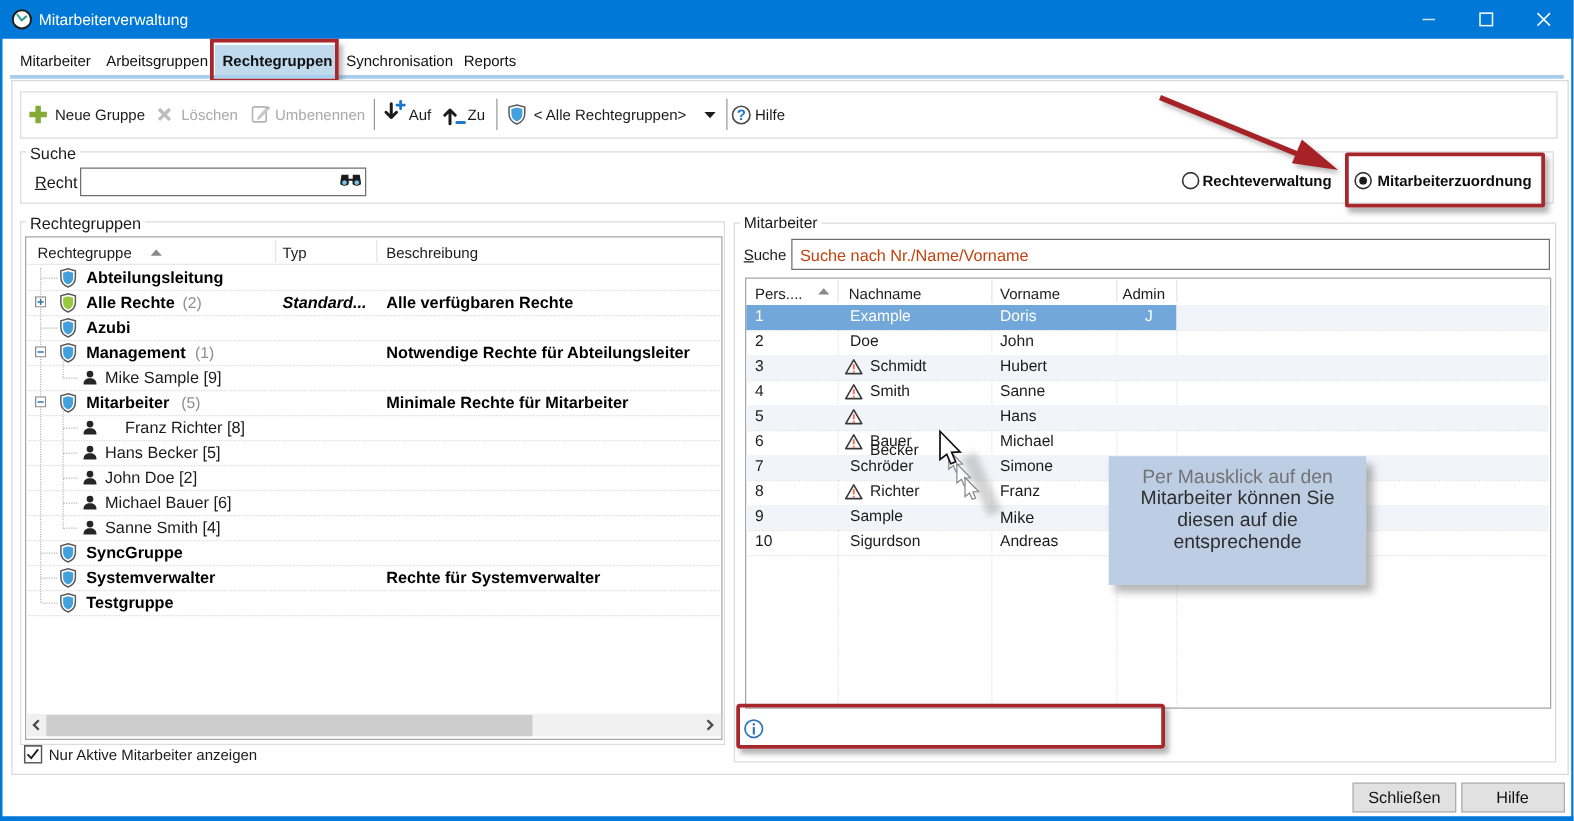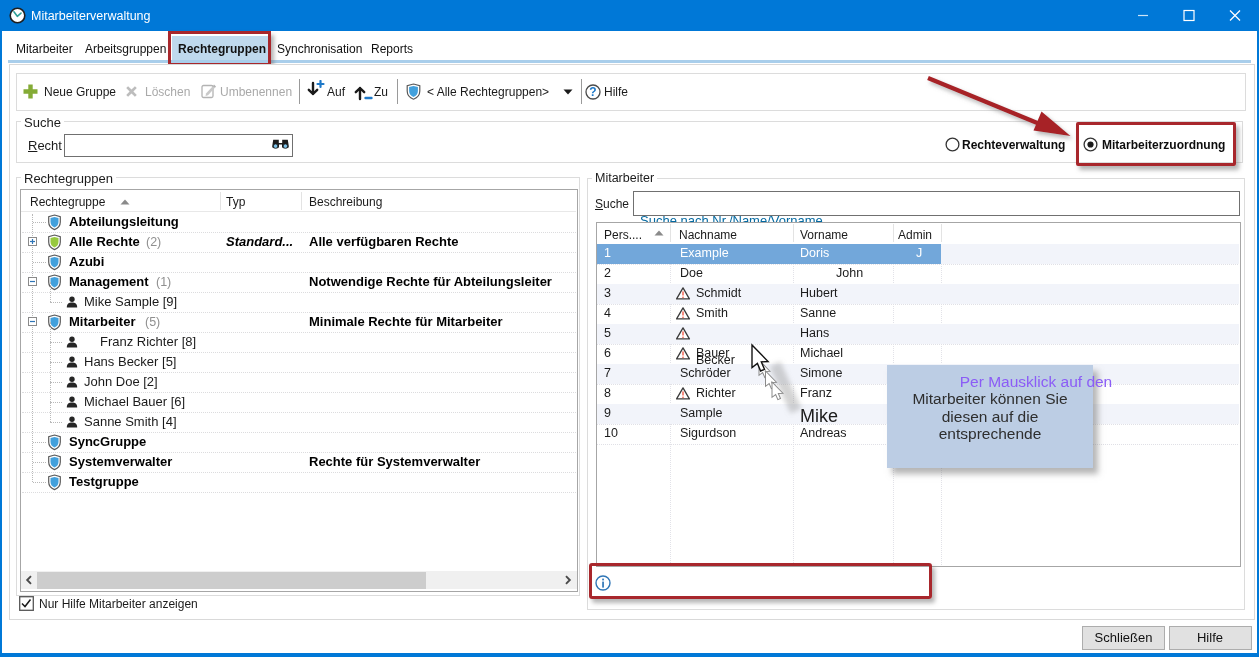--- a/index.html
+++ b/index.html
@@ -245,21 +245,21 @@
       <path d="M7 1.2 L3.2 5 L7 8.8" fill="none" stroke="#4a4a4a" stroke-width="1.9"></path>
     </svg>
 <svg class="abs" style="left:563px;top:575px;" width="10" height="10" viewBox="0 0 10 10">
       <path d="M3 1.2 L6.8 5 L3 8.8" fill="none" stroke="#4a4a4a" stroke-width="1.9"></path>
     </svg>
 <div class="abs" style="left:36.5px;top:571.5px;width:389px;height:17px;background:#cdcdcd;"></div>
 <div class="abs" style="left:586.5px;top:177.5px;width:656px;height:430px;border:1px solid #dcdcdc;"></div>
 <div class="abs t13" style="left:592px;top:171px;background:#fff;padding:0 3px;font-size:12.5px;">Mitarbeiter</div>
 <div class="abs t13" style="left:595px;top:197px;font-size:12px;"><span style="text-decoration:underline">S</span>uche</div>
 <div class="abs" style="left:633px;top:191px;width:605px;height:23px;border:1px solid #707070;"></div>
-<div class="abs t13" style="left:640px;top:197px;color:#0369a1;margin-top:16px;">Suche nach Nr./Name/Vorname</div>
+<div class="abs t13" style="left:640px;top:197px;color:#c2410c;">Suche nach Nr./Name/Vorname</div>
 <div class="abs" style="left:596px;top:222px;width:643px;height:342.5px;border:1px solid #a6a6a6;background:#fff;"></div>
 <div class="abs t13" style="left:604px;top:228px;font-size:12px;">Pers....</div>
 <svg class="abs" style="left:654px;top:229.5px;" width="10" height="6" viewBox="0 0 10 6">
       <path d="M5 0.5 L9.5 5.5 H0.5 Z" fill="#8a8a8a"></path>
     </svg>
 <div class="abs t13" style="left:679px;top:228px;font-size:12px;">Nachname</div>
 <div class="abs t13" style="left:800px;top:228px;font-size:12px;">Vorname</div>
 <div class="abs t13" style="left:898px;top:228px;font-size:12px;">Admin</div>
 <div class="abs" style="left:669.5px;top:224px;width:1px;height:18px;background:#e3e3e3;"></div>
 <div class="abs" style="left:669.5px;top:244px;width:1px;height:321px;border-left:1px dotted #e2e2e8;"></div>
@@ -273,21 +273,21 @@
 <div class="abs" style="left:596.5px;top:244.0px;width:642px;height:19.5px;background:#f2f4fa;"></div>
 <div class="abs" style="left:596.5px;top:244.0px;width:344.5px;height:19.5px;background:#72a7da;"></div>
 <div class="abs" style="left:597px;top:262.5px;width:641px;height:1px;border-bottom:1px dotted #e0e0e6;"></div>
 <div class="abs t13" style="left:604px;top:245.5px;font-size:12.5px;color:#fff;">1</div>
 <div class="abs t13" style="left:680px;top:245.5px;font-size:12.5px;color:#fff;">Example</div>
 <div class="abs t13" style="left:800px;top:245.5px;font-size:12.5px;color:#fff;">Doris</div>
 <div class="abs t13" style="left:916px;top:245.5px;font-size:12.5px;color:#fff;">J</div>
 <div class="abs" style="left:597px;top:282.5px;width:641px;height:1px;border-bottom:1px dotted #e0e0e6;"></div>
 <div class="abs t13" style="left:604px;top:265.5px;font-size:12.5px;">2</div>
 <div class="abs t13" style="left:680px;top:265.5px;font-size:12.5px;">Doe</div>
-<div class="abs t13" style="left:836px;top:265.5px;font-size:12.5px;">John</div>
+<div class="abs t13" style="left:800px;top:265.5px;font-size:12.5px;">John</div>
 <div class="abs" style="left:596.5px;top:284.0px;width:642px;height:19.5px;background:#f2f4fa;"></div>
 <div class="abs" style="left:597px;top:302.5px;width:641px;height:1px;border-bottom:1px dotted #e0e0e6;"></div>
 <div class="abs t13" style="left:604px;top:285.5px;font-size:12.5px;">3</div>
 <svg class="abs" style="left:676px;top:286.5px;" width="15" height="13" viewBox="0 0 15 13">
       <path d="M7 0.9 L13.4 11.9 H0.6 Z" fill="#ffffff" stroke="#3a3a3a" stroke-width="1.3" stroke-linejoin="round"></path>
       <rect x="6.2" y="4.4" width="1.6" height="4.1" fill="#f4715f"></rect>
       <rect x="6.2" y="9.6" width="1.6" height="1.5" fill="#f4715f"></rect>
     </svg>
 <div class="abs t13" style="left:696px;top:285.5px;font-size:12.5px;">Schmidt</div>
 <div class="abs t13" style="left:800px;top:285.5px;font-size:12.5px;">Hubert</div>
@@ -330,27 +330,27 @@
       <path d="M7 0.9 L13.4 11.9 H0.6 Z" fill="#ffffff" stroke="#3a3a3a" stroke-width="1.3" stroke-linejoin="round"></path>
       <rect x="6.2" y="4.4" width="1.6" height="4.1" fill="#f4715f"></rect>
       <rect x="6.2" y="9.6" width="1.6" height="1.5" fill="#f4715f"></rect>
     </svg>
 <div class="abs t13" style="left:696px;top:385.5px;font-size:12.5px;">Richter</div>
 <div class="abs t13" style="left:800px;top:385.5px;font-size:12.5px;">Franz</div>
 <div class="abs" style="left:596.5px;top:404.0px;width:642px;height:19.5px;background:#f2f4fa;"></div>
 <div class="abs" style="left:597px;top:422.5px;width:641px;height:1px;border-bottom:1px dotted #e0e0e6;"></div>
 <div class="abs t13" style="left:604px;top:405.5px;font-size:12.5px;">9</div>
 <div class="abs t13" style="left:680px;top:405.5px;font-size:12.5px;">Sample</div>
-<div class="abs t13" style="left:800px;top:405.5px;font-size:18px;">Mike</div>
+<div class="abs t13" style="left:800px;top:405.5px;font-size:13px;">Mike</div>
 <div class="abs" style="left:597px;top:442.5px;width:641px;height:1px;border-bottom:1px dotted #e0e0e6;"></div>
 <div class="abs t13" style="left:604px;top:425.5px;font-size:12.5px;">10</div>
 <div class="abs t13" style="left:680px;top:425.5px;font-size:12.5px;">Sigurdson</div>
 <div class="abs t13" style="left:800px;top:425.5px;font-size:12.5px;">Andreas</div>
 <div class="abs" style="left:887px;top:365px;width:206px;height:103px;background:#bccde4;box-shadow:5px 6px 6px rgba(110,110,110,.5);"></div>
-<div class="abs t13" style="left:887px;top:372.5px;width:206px;font-size:15.5px;color:#8b5cf6;text-align:center;padding-left:46px;">Per Mausklick auf den</div>
+<div class="abs t13" style="left:887px;top:372.5px;width:206px;font-size:15.5px;color:#737373;text-align:center;">Per Mausklick auf den</div>
 <div class="abs t13" style="left:887px;top:390.1px;width:206px;font-size:15.5px;color:#2e2e2e;text-align:center;">Mitarbeiter können Sie</div>
 <div class="abs t13" style="left:887px;top:407.7px;width:206px;font-size:15.5px;color:#2e2e2e;text-align:center;">diesen auf die</div>
 <div class="abs t13" style="left:887px;top:425.3px;width:206px;font-size:15.5px;color:#2e2e2e;text-align:center;">entsprechende</div>
 <svg class="abs" style="left:742px;top:335px;" width="85" height="115" viewBox="0 0 85 115">
       <defs>
         <filter id="csh" x="-40%" y="-40%" width="200%" height="200%">
           <feGaussianBlur stdDeviation="2.6"></feGaussianBlur>
         </filter>
       </defs>
       <line x1="33" y1="29" x2="54" y2="76" stroke="#8f8f8f" stroke-width="12" stroke-opacity="0.38" filter="url(#csh)"></line>
@@ -364,15 +364,15 @@
 <svg class="abs" style="left:595px;top:575px;" width="16" height="16" viewBox="0 0 16 16">
       <circle cx="8" cy="8" r="7" fill="none" stroke="#2e75b6" stroke-width="1.4"></circle>
       <rect x="7.2" y="3.6" width="1.7" height="1.8" fill="#2e75b6"></rect>
       <rect x="7.2" y="6.6" width="1.7" height="6" fill="#2e75b6"></rect>
     </svg>
 <div class="abs redbox" style="left:588.5px;top:563px;width:337px;height:30px;border-radius:3px;"></div>
 <svg class="abs" style="left:19px;top:596px;" width="15" height="15" viewBox="0 0 15 15">
       <rect x="0.7" y="0.7" width="13.6" height="13.6" fill="#fff" stroke="#555" stroke-width="1.3"></rect>
       <path d="M3 7.5 L6 10.5 L11.5 3.5" fill="none" stroke="#1b1b1b" stroke-width="1.5"></path>
     </svg>
-<div class="abs t13" style="left:39px;top:597px;font-size:12px;">Nur Hilfe Mitarbeiter anzeigen</div>
+<div class="abs t13" style="left:39px;top:597px;font-size:12px;">Nur Aktive Mitarbeiter anzeigen</div>
 <div class="abs" style="left:1082px;top:626px;width:81px;height:22px;background:#e1e1e1;border:1px solid #adadad;text-align:center;line-height:22px;font-size:13px;color:#111;">Schließen</div>
 <div class="abs" style="left:1168.5px;top:626px;width:81px;height:22px;background:#e1e1e1;border:1px solid #adadad;text-align:center;line-height:22px;font-size:13px;color:#111;">Hilfe</div>
 </div>
 </body></html>

